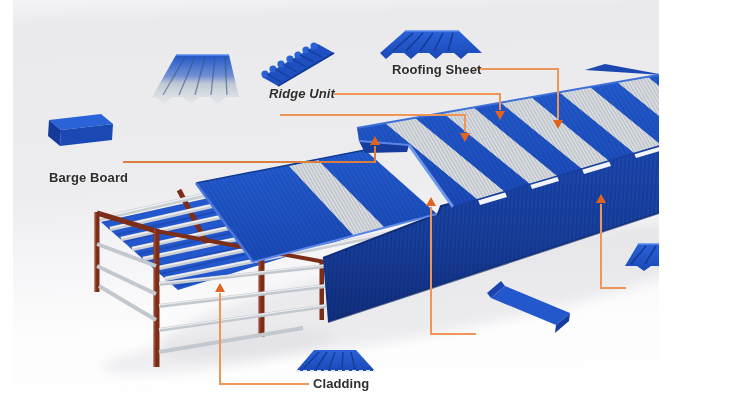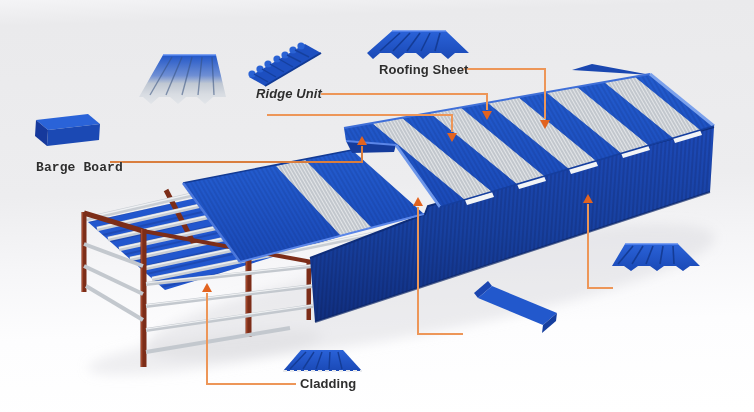--- a/index.html
+++ b/index.html
@@ -1,21 +1,22 @@
 <!DOCTYPE html>
 <html><head>
 <meta charset="utf-8">
 <style>
   html,body{margin:0;padding:0;background:#ffffff;}
   #stage{
     position:relative;
-    width:754px;height:412px;
+    width:646px;height:412px;
     overflow:hidden;
     background:linear-gradient(178deg,#f4f4f6 0%,#eaeaec 6%,#ededef 45%,#f6f6f8 62%,#fdfdfe 78%,#ffffff 100%);
     font-family:"Liberation Sans","DejaVu Sans",sans-serif;
+    margin-left:13px;
   }
   #illustration{position:absolute;left:0;top:0;width:754px;height:412px;}
   .part-label{
     position:absolute;
     font-size:13px;font-weight:600;color:#2e2e2e;
     letter-spacing:.1px;white-space:nowrap;line-height:16px;
     text-shadow:0 0 2px rgba(255,255,255,.7);
   }
 </style>
 </head>
@@ -297,16 +298,16 @@
             <line x1="330" y1="352" x2="329" y2="369"></line>
         <line x1="338" y1="352" x2="342" y2="369"></line>
       </g>
       <line x1="283" y1="371" x2="362" y2="371" stroke="#E8EAEE" stroke-width="2" stroke-dasharray="4,3"></line>
     </g>
   </g>
 </svg>
 
   <div class="part-label" style="left:379px;top:62px;">Roofing Sheet</div>
   <div class="part-label" style="left:256px;top:86px;font-style:italic;">Ridge Unit</div>
-  <div class="part-label" style="left:36px;top:160px;font-family:Liberation Mono, monospace;">Barge Board</div>
+  <div class="part-label" style="left:36px;top:170px;">Barge Board</div>
   <div class="part-label" style="left:300px;top:376px;">Cladding</div>
 
 </div>
 
 </body></html>

